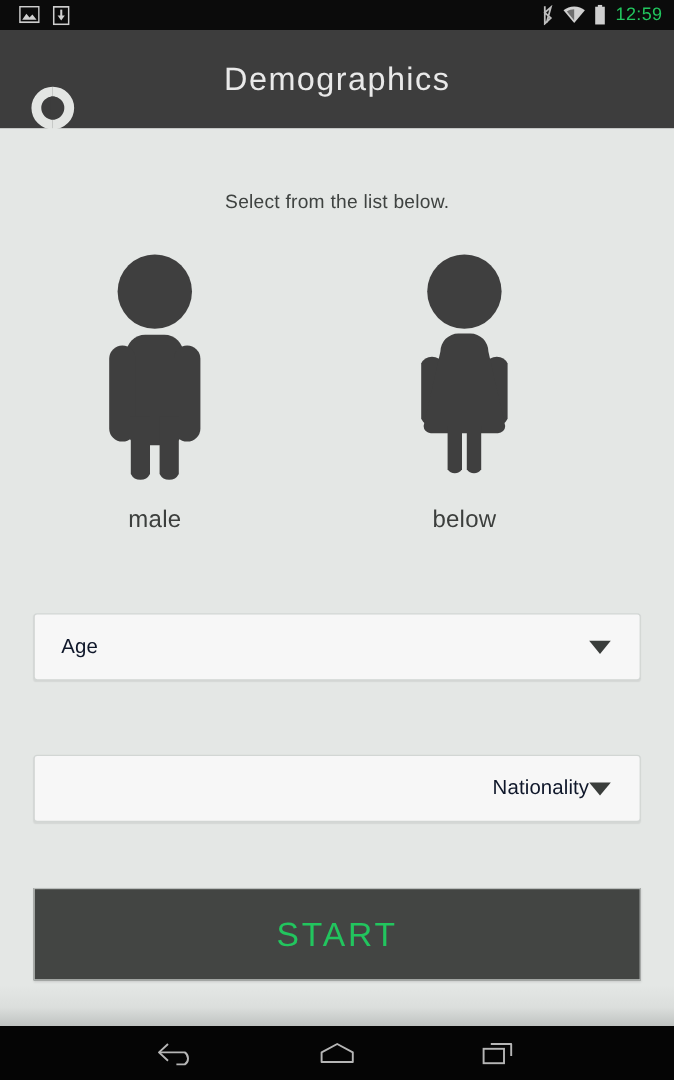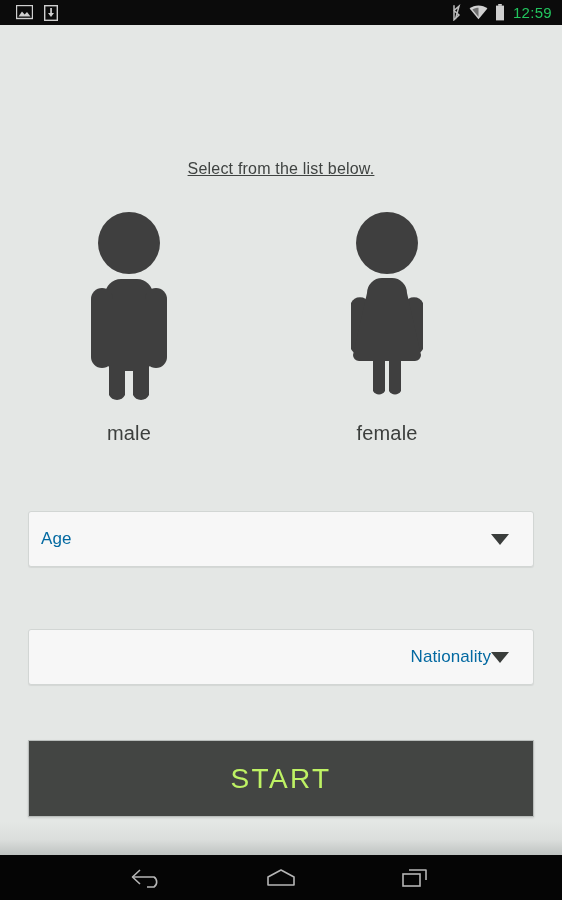--- a/index.html
+++ b/index.html
@@ -91,21 +91,20 @@
   }
 
   #prompt {
     position: absolute;
     left: 0; top: 53px;
     width: 562px;
     text-align: center;
     color: #3f4341;
     font-size: 16px;
     letter-spacing: 0.2px;
-    text-decoration: underline;
   }
 
   
   #genders {
     position: absolute;
     left: 0; top: 100px;
     width: 516px;
     display: flex;
   }
   .gender {
@@ -139,22 +138,22 @@
     border-radius: 3px;
     box-shadow: 0 1px 1px rgba(0,0,0,0.07);
     display: flex;
     align-items: center;
     cursor: pointer;
   }
   #dd-age { top: 404px; }
   #dd-nat { top: 522px; text-align: right; }
   .dropdown .ddlabel {
     flex: 1;
-    padding-left: 12px;
-    color: #0369a1;
+    padding-left: 22px;
+    color: #0f172a;
     font-size: 17px;
     letter-spacing: 0.1px;
   }
   .caret {
     width: 0; height: 0;
     margin-right: 24px;
     border-left: 9px solid transparent;
     border-right: 9px solid transparent;
     border-top: 11px solid #3a3d3b;
   }
@@ -169,21 +168,21 @@
     background: #434543;
     border: 1px solid #b9bdbb;
     box-sizing: border-box;
     display: flex;
     align-items: center;
     justify-content: center;
     cursor: pointer;
     box-shadow: 0 1px 2px rgba(0,0,0,0.12);
   }
   #startbtn .slabel {
-    color: #bef264;
+    color: #22c55e;
     font-size: 28px;
     letter-spacing: 2.4px;
   }
 
   
   #navbar {
     position: absolute;
     left: 0; bottom: 0;
     width: 562px; height: 45px;
     background: #050505;
@@ -226,20 +225,28 @@
         <path d="M9.5 12 L3.4 4.6 C5.2 3.4 7.3 2.8 9.5 2.8" fill="#6f6f6f"></path>
       </svg>
       <svg class="sicon" width="10" height="17" viewBox="0 0 10 17">
         <rect x="3.2" y="0" width="3.6" height="1.8" fill="#cfcfcf"></rect>
         <rect x="1" y="1.6" width="8" height="14.8" fill="#cfcfcf"></rect>
       </svg>
       <div class="clock">12:59</div>
     </div>
   </div>
 
+  <div id="actionbar">
+    <svg id="logo" viewBox="0 0 40 40">
+      <path d="M20 2.2 A17.8 17.8 0 0 0 20 37.8 L20 29.6 A9.6 9.6 0 0 1 20 10.4 Z" fill="#e3e5e3"></path>
+      <path d="M20 37.8 A17.8 17.8 0 0 0 20 2.2 L20 10.4 A9.6 9.6 0 0 1 20 29.6 Z" fill="#e3e5e3"></path>
+      <rect x="18.4" y="10.4" width="3.2" height="19.2" fill="#3d3d3d"></rect>
+    </svg>
+    <div id="apptitle">Demographics</div>
+  </div>
 
   <div id="content">
 
     <div id="prompt">Select from the list below.</div>
 
     <div id="genders">
 
       <div class="gender">
         <svg class="figure" viewBox="0 0 120 210">
           <circle cx="60" cy="36" r="31" fill="#3f3f3f"></circle>
@@ -254,21 +261,21 @@
 
       <div class="gender">
         <svg class="figure" viewBox="0 0 120 210">
           <circle cx="60" cy="36" r="31" fill="#3f3f3f"></circle>
           <path d="M24 142 A10 10 0 0 0 42 142 L42 96 A10 10 0 0 0 24 96 Z" fill="#3f3f3f"></path>
           <path d="M78 142 A10 10 0 0 0 96 142 L96 96 A10 10 0 0 0 78 96 Z" fill="#3f3f3f"></path>
           <path d="M40 86 A15 15 0 0 1 55 71 L65 71 A15 15 0 0 1 80 86 L94 148 A6 6 0 0 1 88 154 L32 154 A6 6 0 0 1 26 148 Z" fill="#3f3f3f"></path>
           <path d="M46 148 L58 148 L58 184 A7 7 0 0 1 46 184 Z" fill="#3f3f3f"></path>
           <path d="M62 148 L74 148 L74 184 A7 7 0 0 1 62 184 Z" fill="#3f3f3f"></path>
         </svg>
-        <div class="glabel">female</div>
+        <div class="glabel">below</div>
       </div>
 
     </div>
 
     <div class="dropdown" id="dd-age">
       <div class="ddlabel">Age</div>
       <div class="caret"></div>
     </div>
 
     <div class="dropdown" id="dd-nat">

